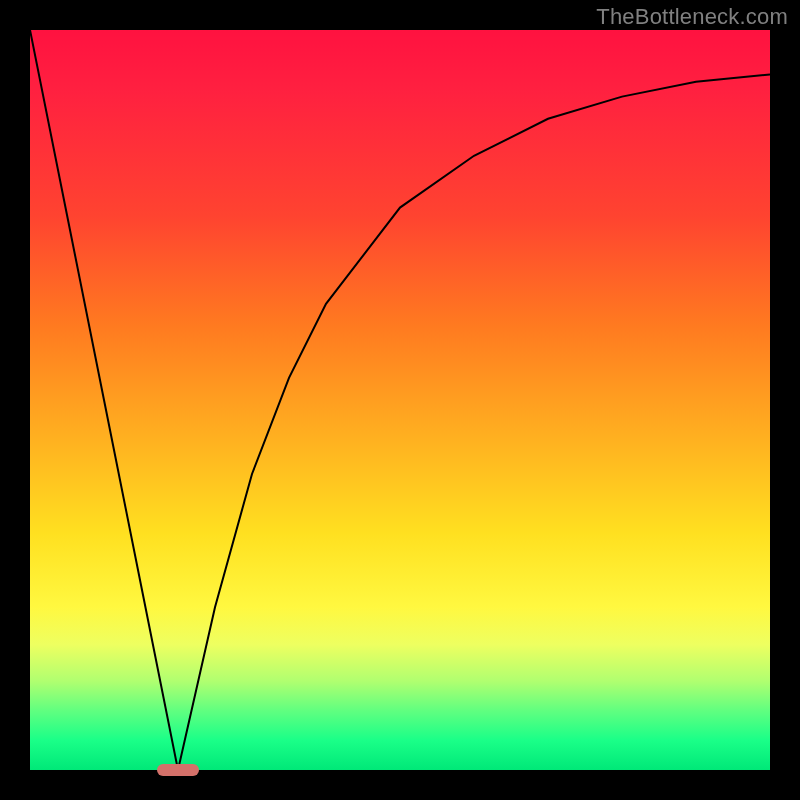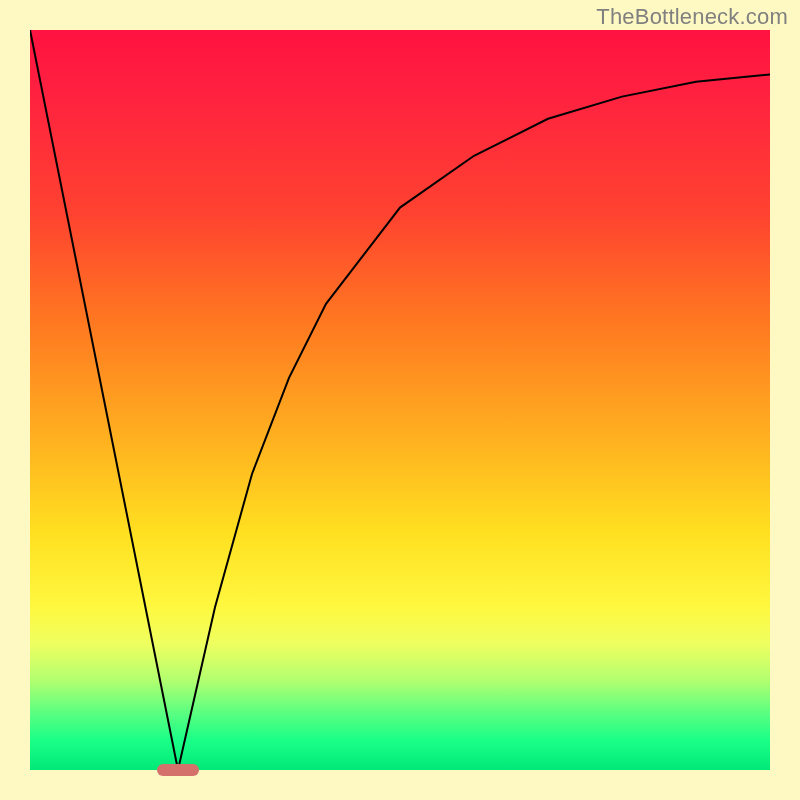--- a/index.html
+++ b/index.html
@@ -1,16 +1,16 @@
 <!DOCTYPE html>
 <html><head>
 <meta charset="utf-8">
 <style>
   html,body{margin:0;padding:0;width:800px;height:800px;overflow:hidden;background:#fff;}
-  .frame{position:relative;width:800px;height:800px;background:#fef9c3;}
+  .frame{position:relative;width:800px;height:800px;background:#000000;}
   .plot-area{
     position:absolute;
     left:30px; top:30px;
     width:740px; height:740px;
     
     background:linear-gradient(to bottom,
       #ff1240 0%,
       #ff2040 8%,
       #ff4330 25%,
       #ff7a20 40%,

